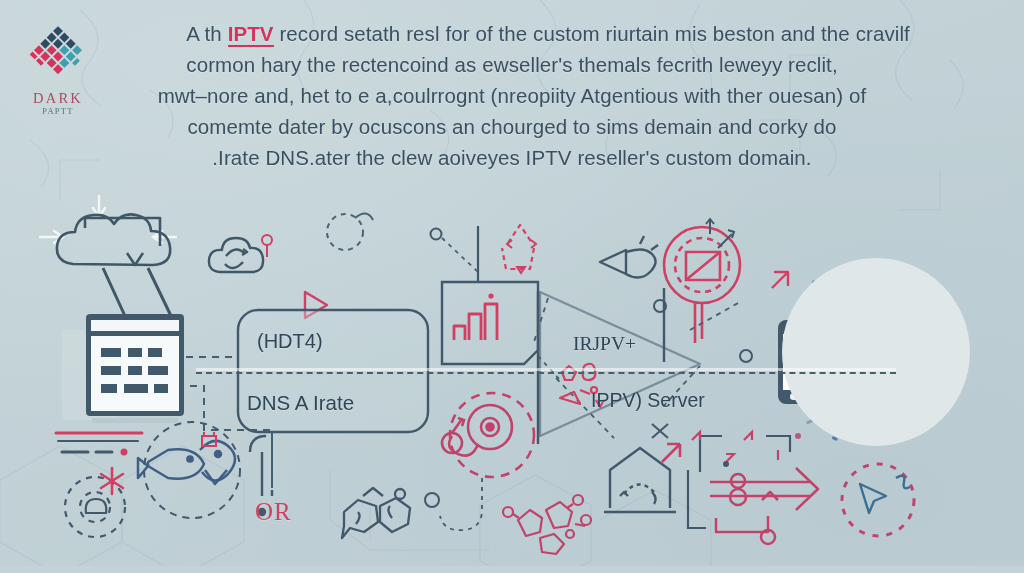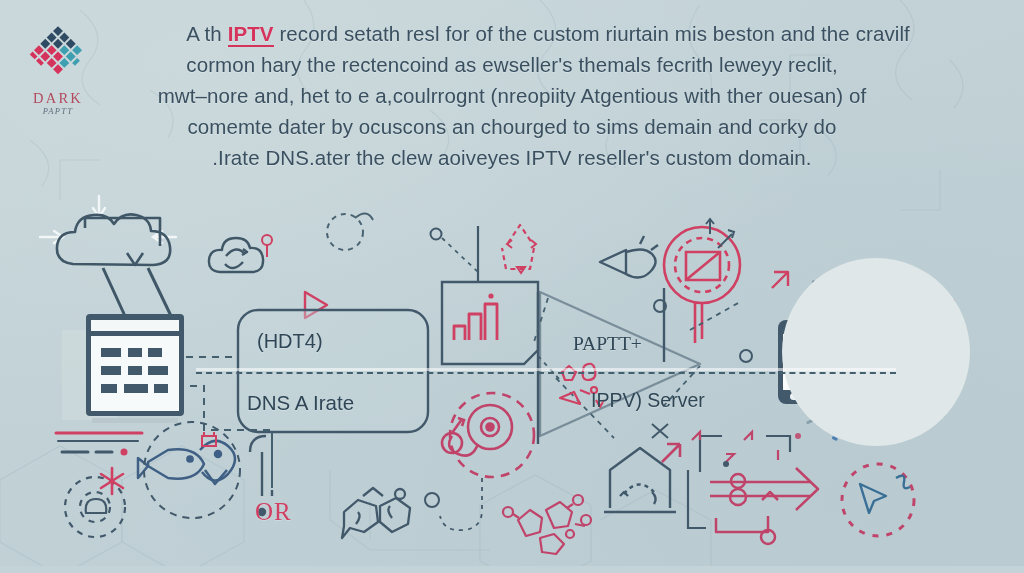--- a/index.html
+++ b/index.html
@@ -53,21 +53,21 @@
   }
   .logo-mark { width:60px; height:58px; margin:0 auto; }
   .logo-name {
     font-family:"Liberation Serif", serif;
     font-size:14.5px; letter-spacing:2.2px;
     color:#b2495e; margin-top:7px; line-height:15px;
   }
   .logo-sub {
     font-family:"Liberation Serif", serif;
     font-size:8.5px; letter-spacing:1.3px;
-    color:#5d6f7b; line-height:10px;font-style:italic;
+    color:#5d6f7b; line-height:10px;
   }
   .node-label {
     position:absolute;
     color:#2f4656;
     z-index:24;
     white-space:nowrap;
     text-shadow:0 1px 0 rgba(255,255,255,.25);
   }
   #lbl-hdt4  { left:257px; top:330px; font-size:20px; }
   #lbl-dns   { left:247px; top:391px; font-size:20.5px; }
@@ -501,17 +501,17 @@
       </g>
     </g>
 
     <g stroke="#c0436a" stroke-width="2.6" fill="none" stroke-linejoin="round">
       <path d="M662 462 l18 -18 m0 0 l-13 0 m13 0 l0 13"></path>
     </g>
   </svg>
 
   <div class="node-label" id="lbl-hdt4">(HDT4)</div>
   <div class="node-label" id="lbl-dns">DNS A Irate</div>
-  <div class="node-label" id="lbl-iptvp">PAPTT+</div>
+  <div class="node-label" id="lbl-iptvp">IRJPV+</div>
   <div class="node-label" id="lbl-iptvs">IPPV) Server</div>
   <div class="node-label" id="lbl-or">OR</div>
 
 </div>
 
 </body></html>

